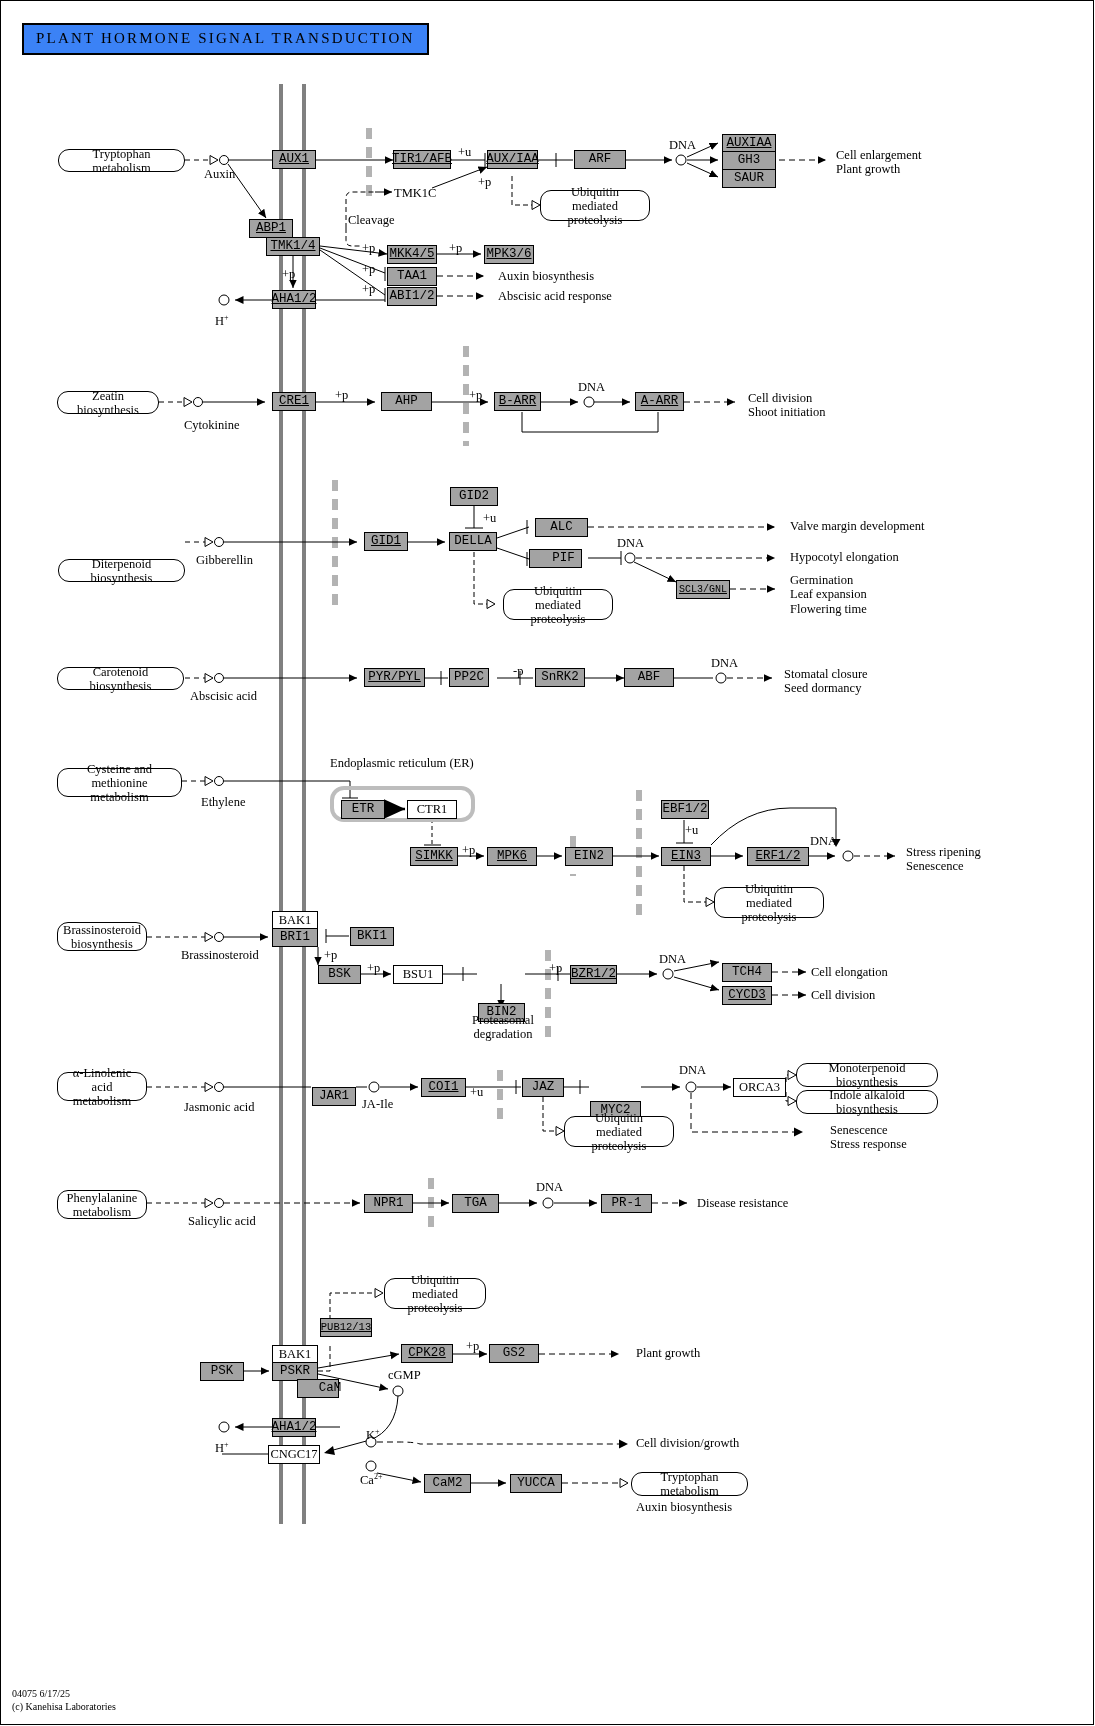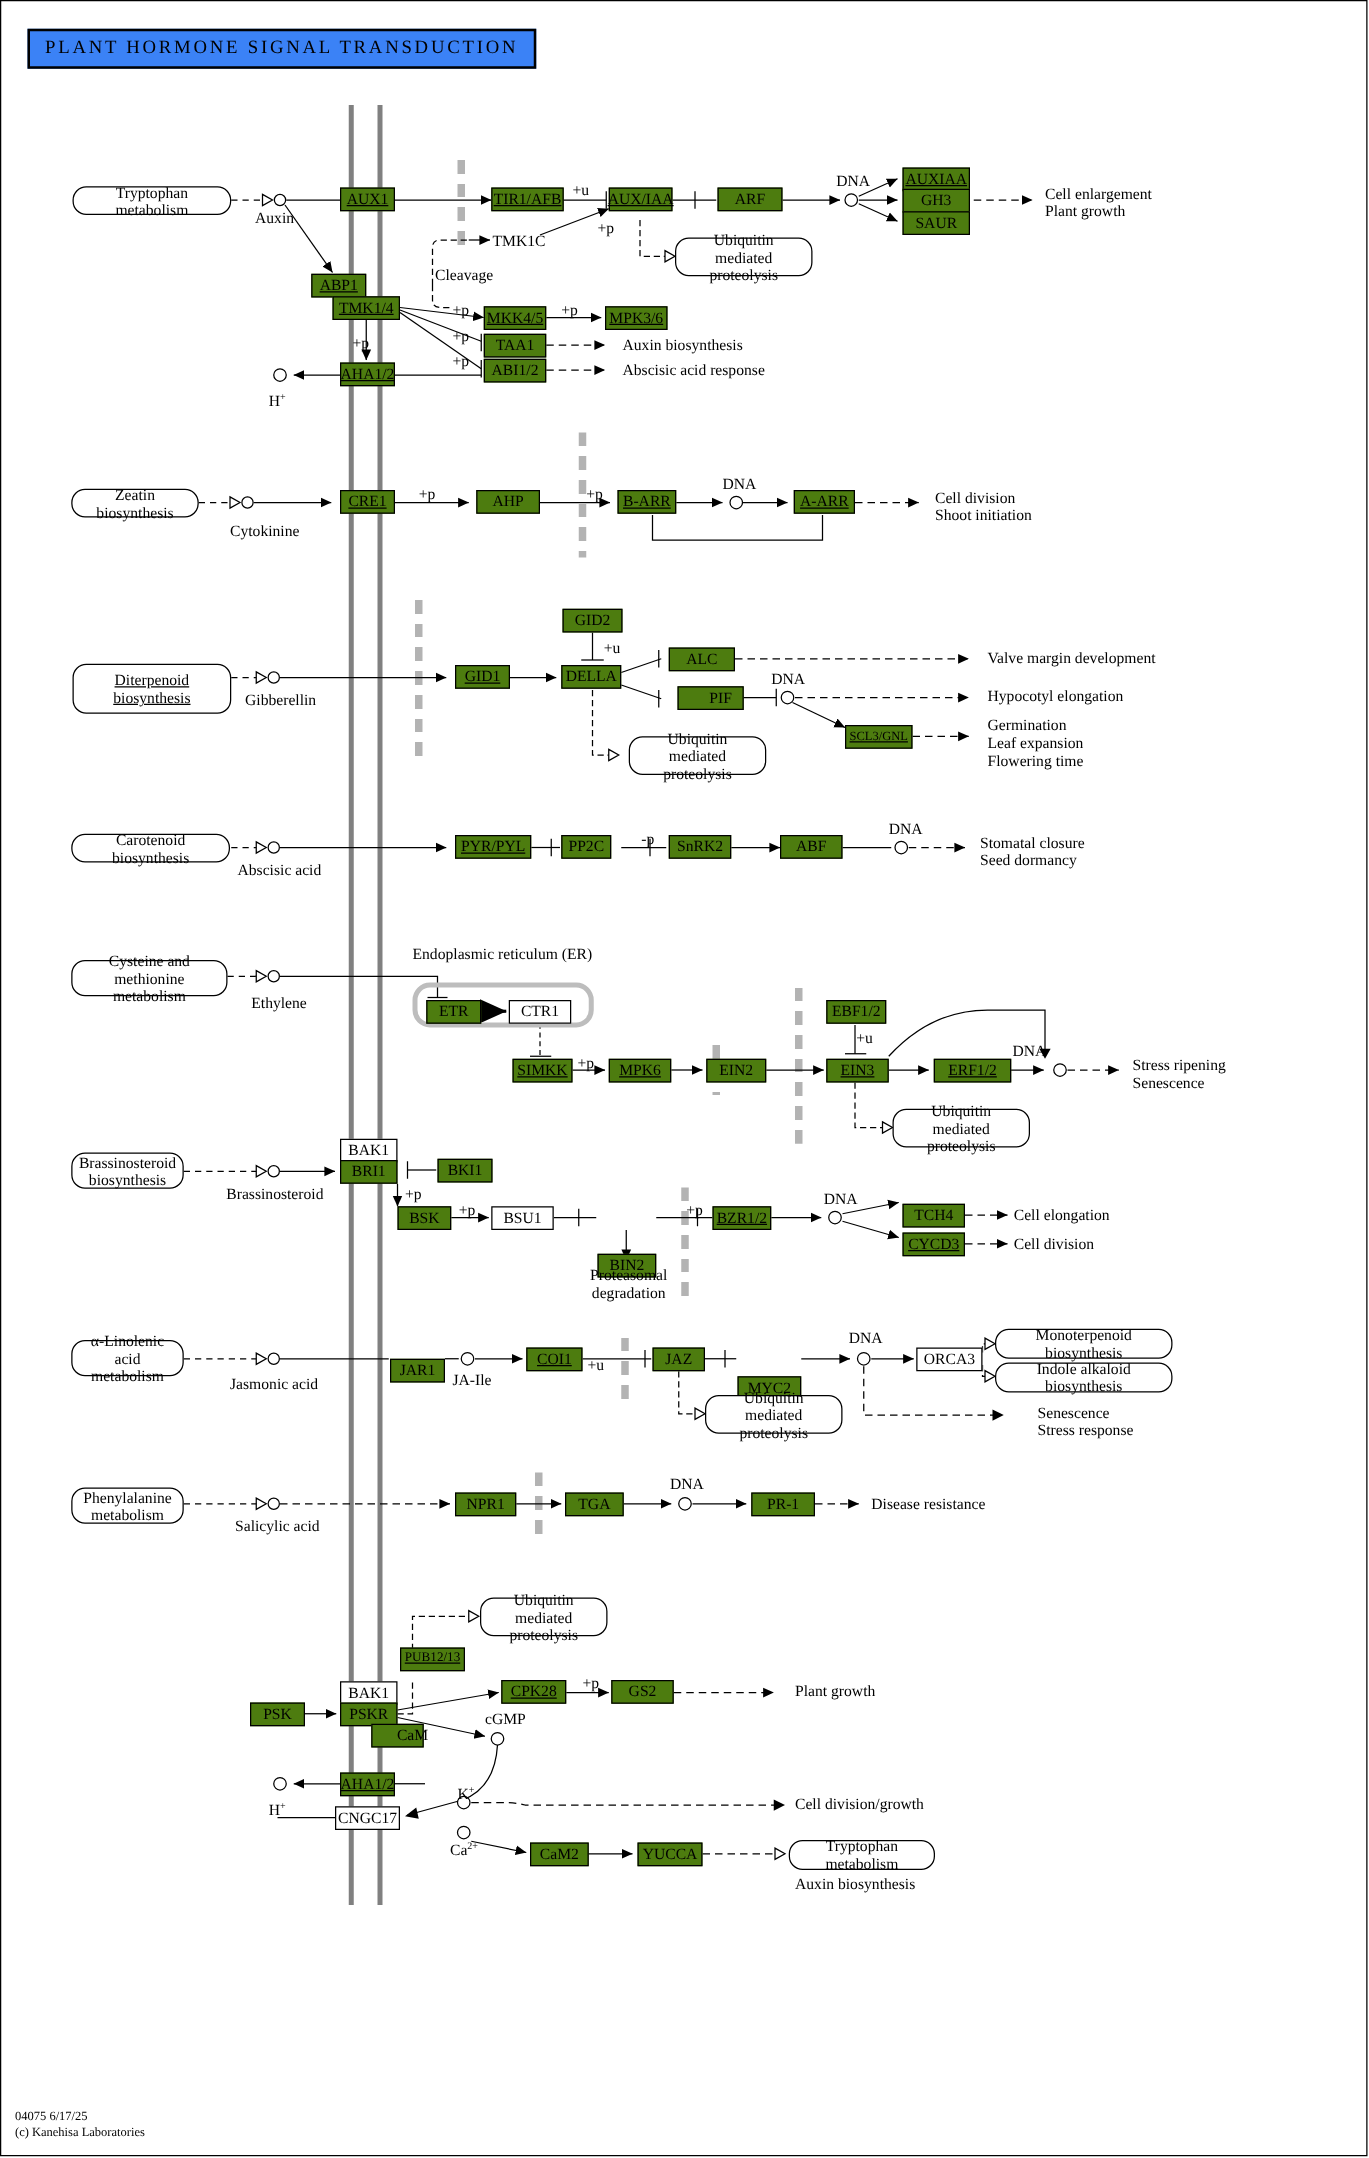--- a/index.html
+++ b/index.html
@@ -5,23 +5,23 @@
   html,body{margin:0;padding:0;background:#ffffff;}
   body{font-family:"Liberation Serif",serif;color:#000;}
   #page{position:relative;width:1095px;height:1726px;background:#fff;overflow:hidden;}
   
   #frame{position:absolute;left:0;top:0;width:1094px;height:1725px;border:1px solid #000;box-sizing:border-box;}
 
   .ttl{position:absolute;border:2px solid #000;background:#3b82f6;font-size:15px;letter-spacing:2.2px;
        padding:5px 12px 6px 12px;white-space:nowrap;font-family:"Liberation Serif",serif;}
 
   
-  .gb{position:absolute;background:#4d7c0f;border:1px solid #000;box-sizing:border-box;
+  .gb{position:absolute;background:#a3a3a3;border:1px solid #000;box-sizing:border-box;
       font-size:12.5px;line-height:1;display:flex;align-items:center;justify-content:center;
-      white-space:nowrap;font-family:Liberation Serif, serif;height:19px;text-align:right;}
+      white-space:nowrap;font-family:Liberation Mono, monospace;height:19px;text-align:right;}
   .gb.u{text-decoration:underline;}
   .wb{position:absolute;background:#fff;border:1px solid #000;box-sizing:border-box;
       font-size:12.5px;line-height:1;display:flex;align-items:center;justify-content:center;
       white-space:nowrap;font-family:"Liberation Serif",serif;height:19px;}
 
   
   .rb{position:absolute;background:#fff;border:1px solid #000;border-radius:11px;box-sizing:border-box;
       font-size:12.5px;line-height:1.12;display:flex;align-items:center;justify-content:center;
       text-align:center;white-space:pre-line;font-family:"Liberation Serif",serif;padding:0 6px;}
 
@@ -362,27 +362,27 @@
   <div class="gb u" style="left:272px;top:392px;width:44px;">CRE1</div>
   <div class="gb" style="left:381px;top:392px;width:51px;">AHP</div>
   <div class="gb u" style="left:494px;top:392px;width:47px;">B-ARR</div>
   <div class="gb u" style="left:635px;top:392px;width:49px;">A-ARR</div>
   <div class="tx" style="left:335px;top:388px;">+p</div>
   <div class="tx" style="left:469px;top:388px;">+p</div>
   <div class="tx" style="left:578px;top:380px;">DNA</div>
   <div class="tx" style="left:748px;top:391px;">Cell division
 Shoot initiation</div>
 
-  <div class="rb" style="left:58px;top:531px;width:127px;height:40px;text-decoration:underline;">Diterpenoid biosynthesis</div>
+  <div class="rb" style="left:58px;top:559px;width:127px;height:23px;">Diterpenoid biosynthesis</div>
   <div class="tx" style="left:196px;top:553px;">Gibberellin</div>
   <div class="gb u" style="left:364px;top:532px;width:44px;">GID1</div>
   <div class="gb" style="left:450px;top:487px;width:48px;">GID2</div>
   <div class="gb" style="left:449px;top:532px;width:48px;">DELLA</div>
   <div class="gb" style="left:535px;top:518px;width:53px;">ALC</div>
-  <div class="gb" style="left:542px;top:549px;width:53px;padding-left:16px;">PIF</div>
+  <div class="gb" style="left:529px;top:549px;width:53px;padding-left:16px;">PIF</div>
   <div class="gb u" style="left:676px;top:580px;width:54px;font-size:10px;">SCL3/GNL</div>
   <div class="tx" style="left:483px;top:511px;">+u</div>
   <div class="tx" style="left:617px;top:536px;">DNA</div>
   <div class="rb" style="left:503px;top:589px;width:110px;height:31px;">Ubiquitin mediated
 proteolysis</div>
   <div class="tx" style="left:790px;top:519px;">Valve margin development</div>
   <div class="tx" style="left:790px;top:550px;">Hypocotyl elongation</div>
   <div class="tx" style="left:790px;top:573px;">Germination
 Leaf expansion
 Flowering time</div>

